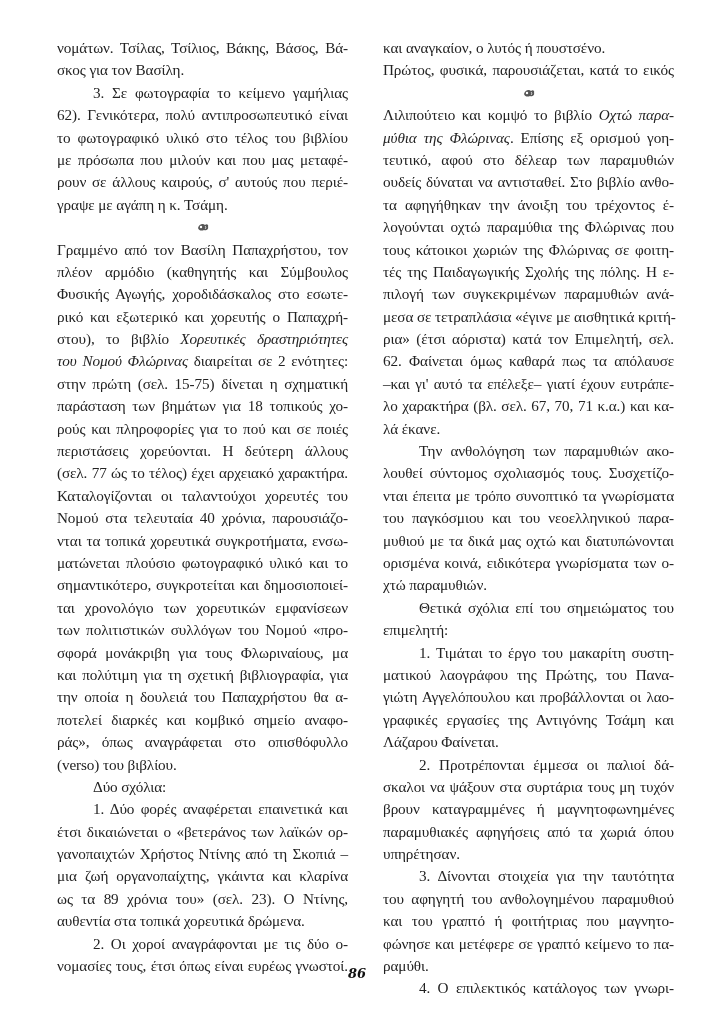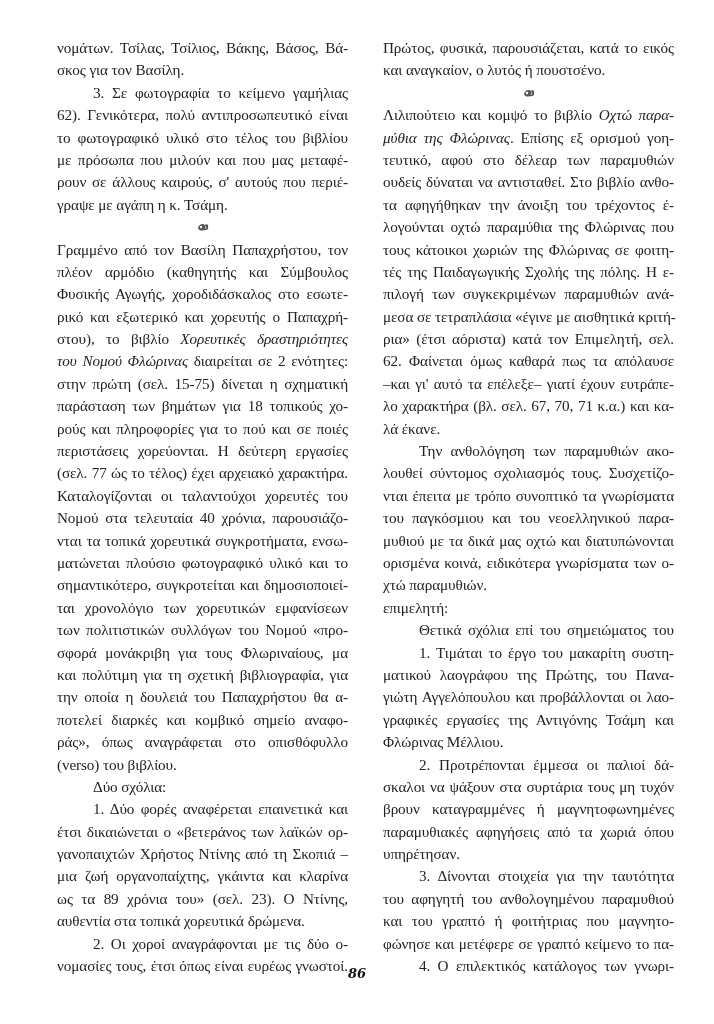--- a/index.html
+++ b/index.html
@@ -47,21 +47,21 @@
     </div>
     <div class="line"><span>Γραμμένο από τον Βασίλη Παπαχρήστου, τον</span></div>
     <div class="line"><span>πλέον αρμόδιο (καθηγητής και Σύμβουλος</span></div>
     <div class="line"><span>Φυσικής Αγωγής, χοροδιδάσκαλος στο εσωτε-</span></div>
     <div class="line"><span>ρικό και εξωτερικό και χορευτής ο Παπαχρή-</span></div>
     <div class="line"><span>στου), το βιβλίο </span><i>Χορευτικές δραστηριότητες</i></div>
     <div class="line"><i>του Νομού Φλώρινας</i><span> διαιρείται σε 2 ενότητες:</span></div>
     <div class="line"><span>στην πρώτη (σελ. 15-75) δίνεται η σχηματική</span></div>
     <div class="line"><span>παράσταση των βημάτων για 18 τοπικούς χο-</span></div>
     <div class="line"><span>ρούς και πληροφορίες για το πού και σε ποιές</span></div>
-    <div class="line"><span>περιστάσεις χορεύονται. Η δεύτερη εργασίες</span></div>
+    <div class="line"><span>περιστάσεις χορεύονται. Η δεύτερη άλλους</span></div>
     <div class="line"><span>(σελ. 77 ώς το τέλος) έχει αρχειακό χαρακτήρα.</span></div>
     <div class="line"><span>Καταλογίζονται οι ταλαντούχοι χορευτές του</span></div>
     <div class="line"><span>Νομού στα τελευταία 40 χρόνια, παρουσιάζο-</span></div>
     <div class="line"><span>νται τα τοπικά χορευτικά συγκροτήματα, ενσω-</span></div>
     <div class="line"><span>ματώνεται πλούσιο φωτογραφικό υλικό και το</span></div>
     <div class="line"><span>σημαντικότερο, συγκροτείται και δημοσιοποιεί-</span></div>
     <div class="line"><span>ται χρονολόγιο των χορευτικών εμφανίσεων</span></div>
     <div class="line"><span>των πολιτιστικών συλλόγων του Νομού «προ-</span></div>
     <div class="line"><span>σφορά μονάκριβη για τους Φλωριναίους, μα</span></div>
     <div class="line"><span>και πολύτιμη για τη σχετική βιβλιογραφία, για</span></div>
@@ -73,22 +73,22 @@
     <div class="line indent"><span>1. Δύο φορές αναφέρεται επαινετικά και</span></div>
     <div class="line"><span>έτσι δικαιώνεται ο «βετεράνος των λαϊκών ορ-</span></div>
     <div class="line"><span>γανοπαιχτών Χρήστος Ντίνης από τη Σκοπιά –</span></div>
     <div class="line"><span>μια ζωή οργανοπαίχτης, γκάιντα και κλαρίνα</span></div>
     <div class="line"><span>ως τα 89 χρόνια του» (σελ. 23). Ο Ντίνης,</span></div>
     <div class="line last"><span>αυθεντία στα τοπικά χορευτικά δρώμενα.</span></div>
     <div class="line indent"><span>2. Οι χοροί αναγράφονται με τις δύο ο-</span></div>
     <div class="line"><span>νομασίες τους, έτσι όπως είναι ευρέως γνωστοί.</span></div>
   </div>
 <div class="col right" id="col-right">
+    <div class="line last"><span>και αναγκαίον, ο λυτός ή πουστσένο.</span></div>
     <div class="line"><span>Πρώτος, φυσικά, παρουσιάζεται, κατά το εικός</span></div>
-    <div class="line last"><span>και αναγκαίον, ο λυτός ή πουστσένο.</span></div>
     <div class="orn">
       <span><svg viewBox="0 0 14 10">
           <path d="M2 6 C3 2,7 1,9 3 C11 1,13 3,12 5 C13 7,10 9,8 8 C6 9,3 9,2 6 Z" fill="#555"></path>
           <circle cx="5" cy="5" r="1.2" fill="#fff"></circle>
           <path d="M9 4 C10 5,10 6,9 7" stroke="#fff" stroke-width="0.8" fill="none"></path>
         </svg></span>
     </div>
     <div class="line"><span>Λιλιπούτειο και κομψό το βιβλίο </span><i>Οχτώ παρα-</i></div>
     <div class="line"><i>μύθια της Φλώρινας</i><span>. Επίσης εξ ορισμού γοη-</span></div>
     <div class="line"><span>τευτικό, αφού στο δέλεαρ των παραμυθιών</span></div>
@@ -104,31 +104,32 @@
     <div class="line"><span>–και γι' αυτό τα επέλεξε– γιατί έχουν ευτράπε-</span></div>
     <div class="line"><span>λο χαρακτήρα (βλ. σελ. 67, 70, 71 κ.α.) και κα-</span></div>
     <div class="line last"><span>λά έκανε.</span></div>
     <div class="line indent"><span>Την ανθολόγηση των παραμυθιών ακο-</span></div>
     <div class="line"><span>λουθεί σύντομος σχολιασμός τους. Συσχετίζο-</span></div>
     <div class="line"><span>νται έπειτα με τρόπο συνοπτικό τα γνωρίσματα</span></div>
     <div class="line"><span>του παγκόσμιου και του νεοελληνικού παρα-</span></div>
     <div class="line"><span>μυθιού με τα δικά μας οχτώ και διατυπώνονται</span></div>
     <div class="line"><span>ορισμένα κοινά, ειδικότερα γνωρίσματα των ο-</span></div>
     <div class="line last"><span>χτώ παραμυθιών.</span></div>
+    <div class="line indent"><span>Θετικά σχόλια επί του σημειώματος του</span></div>
     <div class="line last"><span>επιμελητή:</span></div>
-    <div class="line indent"><span>Θετικά σχόλια επί του σημειώματος του</span></div>
     <div class="line indent"><span>1. Τιμάται το έργο του μακαρίτη συστη-</span></div>
     <div class="line"><span>ματικού λαογράφου της Πρώτης, του Πανα-</span></div>
     <div class="line"><span>γιώτη Αγγελόπουλου και προβάλλονται οι λαο-</span></div>
     <div class="line"><span>γραφικές εργασίες της Αντιγόνης Τσάμη και</span></div>
-    <div class="line last"><span>Φλώρινας Μέλλιου.</span></div>
+    <div class="line last"><span>Λάζαρου Φαίνεται.</span></div>
     <div class="line indent"><span>2. Προτρέπονται έμμεσα οι παλιοί δά-</span></div>
     <div class="line"><span>σκαλοι να ψάξουν στα συρτάρια τους μη τυχόν</span></div>
     <div class="line"><span>βρουν καταγραμμένες ή μαγνητοφωνημένες</span></div>
     <div class="line"><span>παραμυθιακές αφηγήσεις από τα χωριά όπου</span></div>
     <div class="line last"><span>υπηρέτησαν.</span></div>
     <div class="line indent"><span>3. Δίνονται στοιχεία για την ταυτότητα</span></div>
     <div class="line"><span>του αφηγητή του ανθολογημένου παραμυθιού</span></div>
     <div class="line"><span>και του γραπτό ή φοιτήτριας που μαγνητο-</span></div>
     <div class="line"><span>φώνησε και μετέφερε σε γραπτό κείμενο το πα-</span></div>
+    <div class="line last"><span>ραμύθι.</span></div>
     <div class="line indent"><span>4. Ο επιλεκτικός κατάλογος των γνωρι-</span></div>
   </div>
 <div class="folio">86</div>
 
 </body></html>

